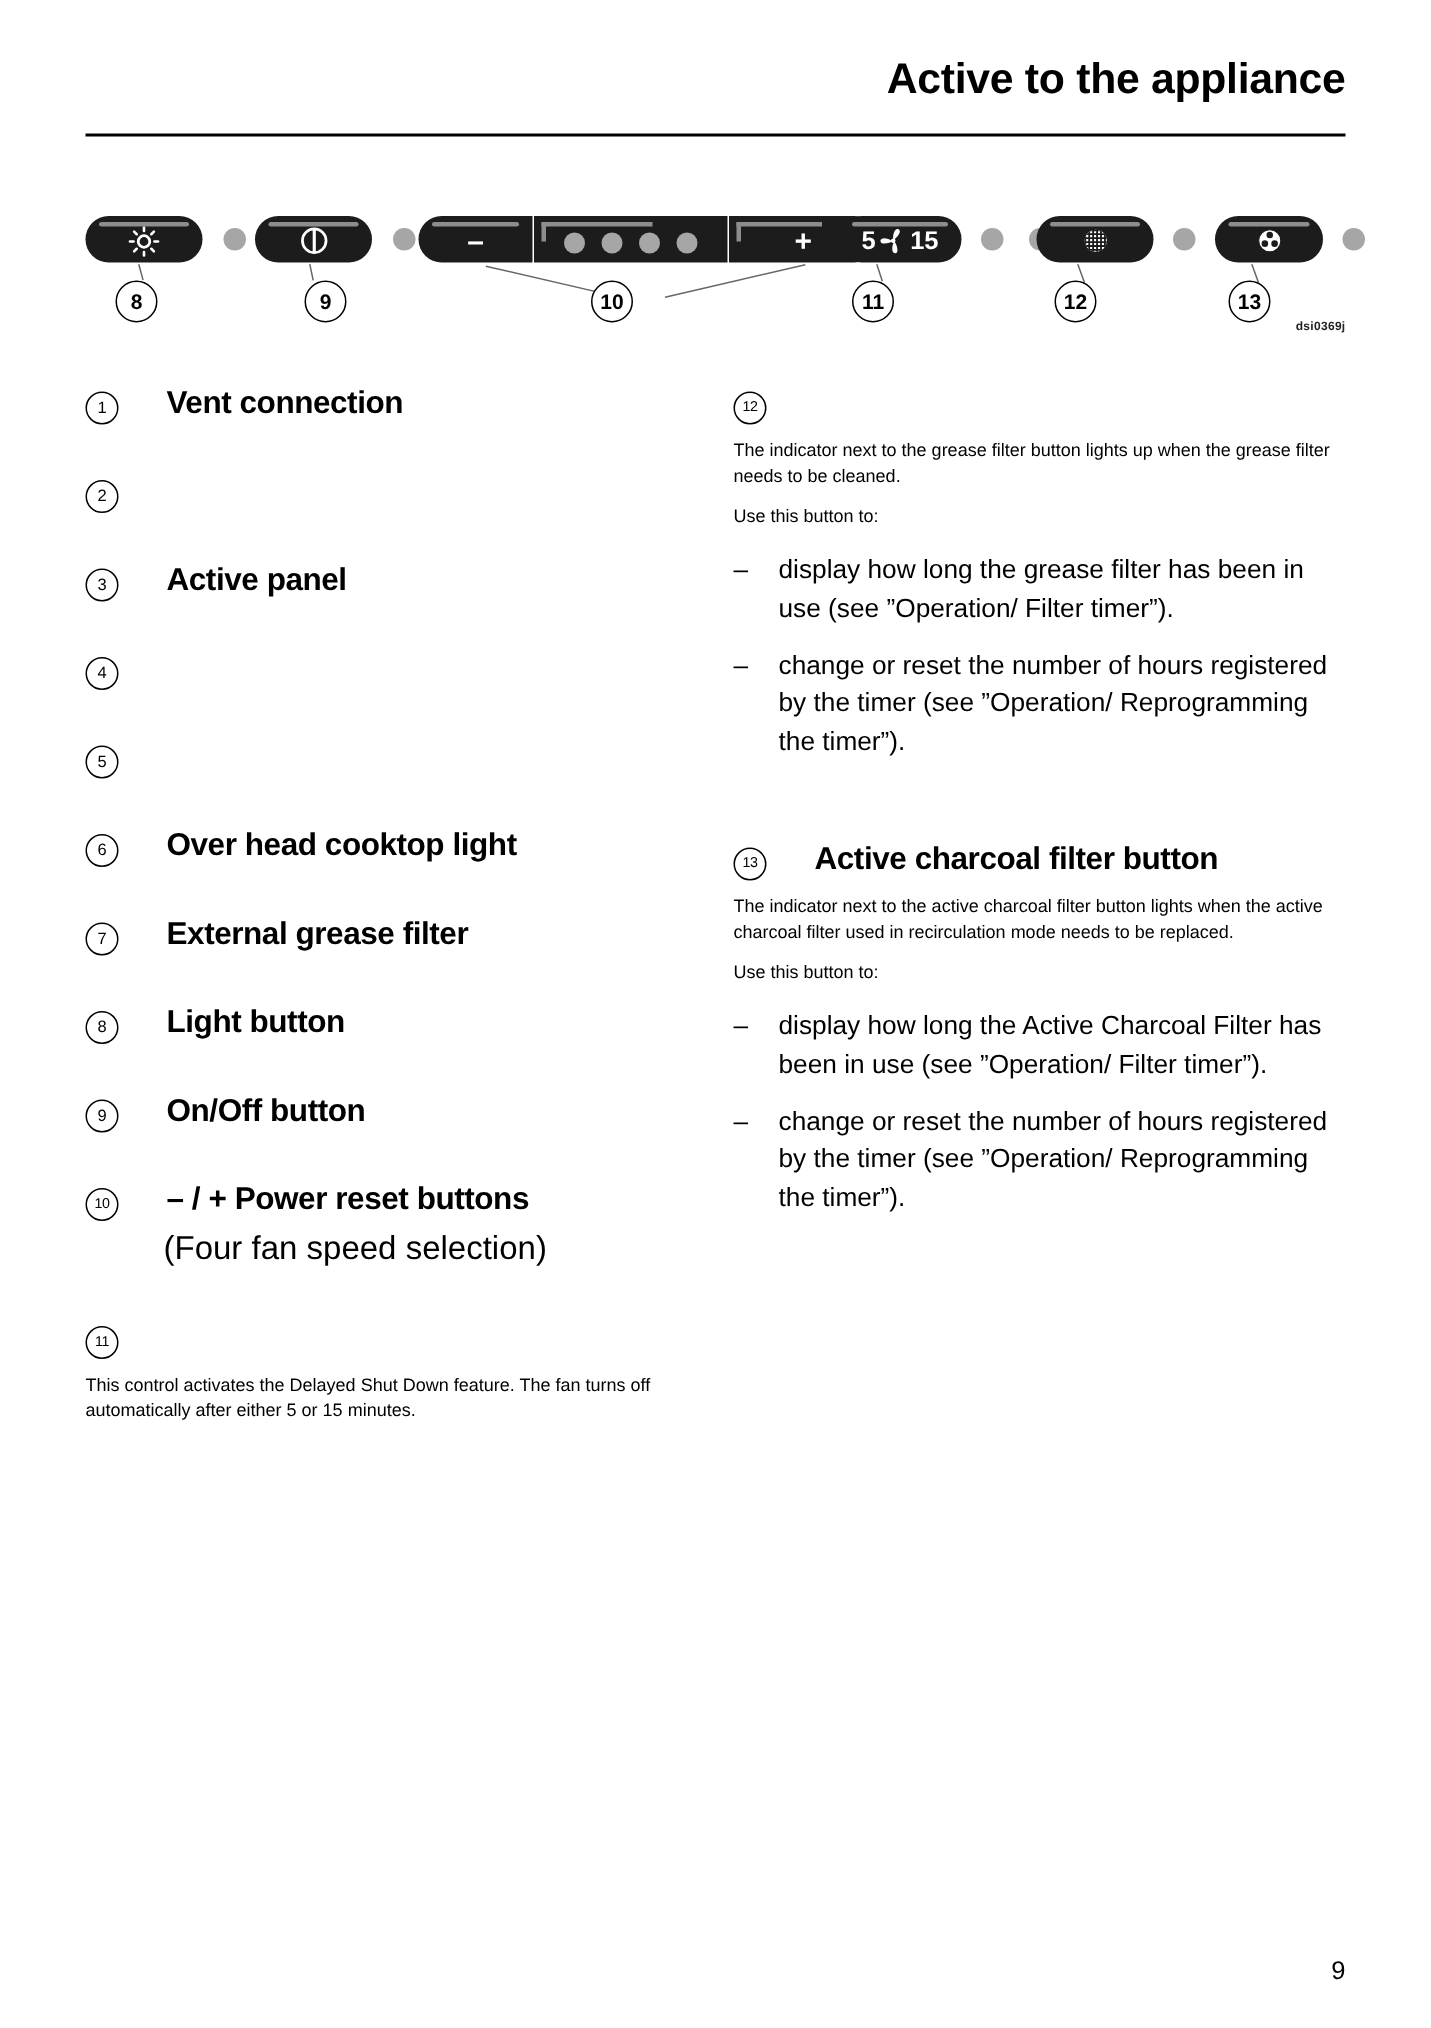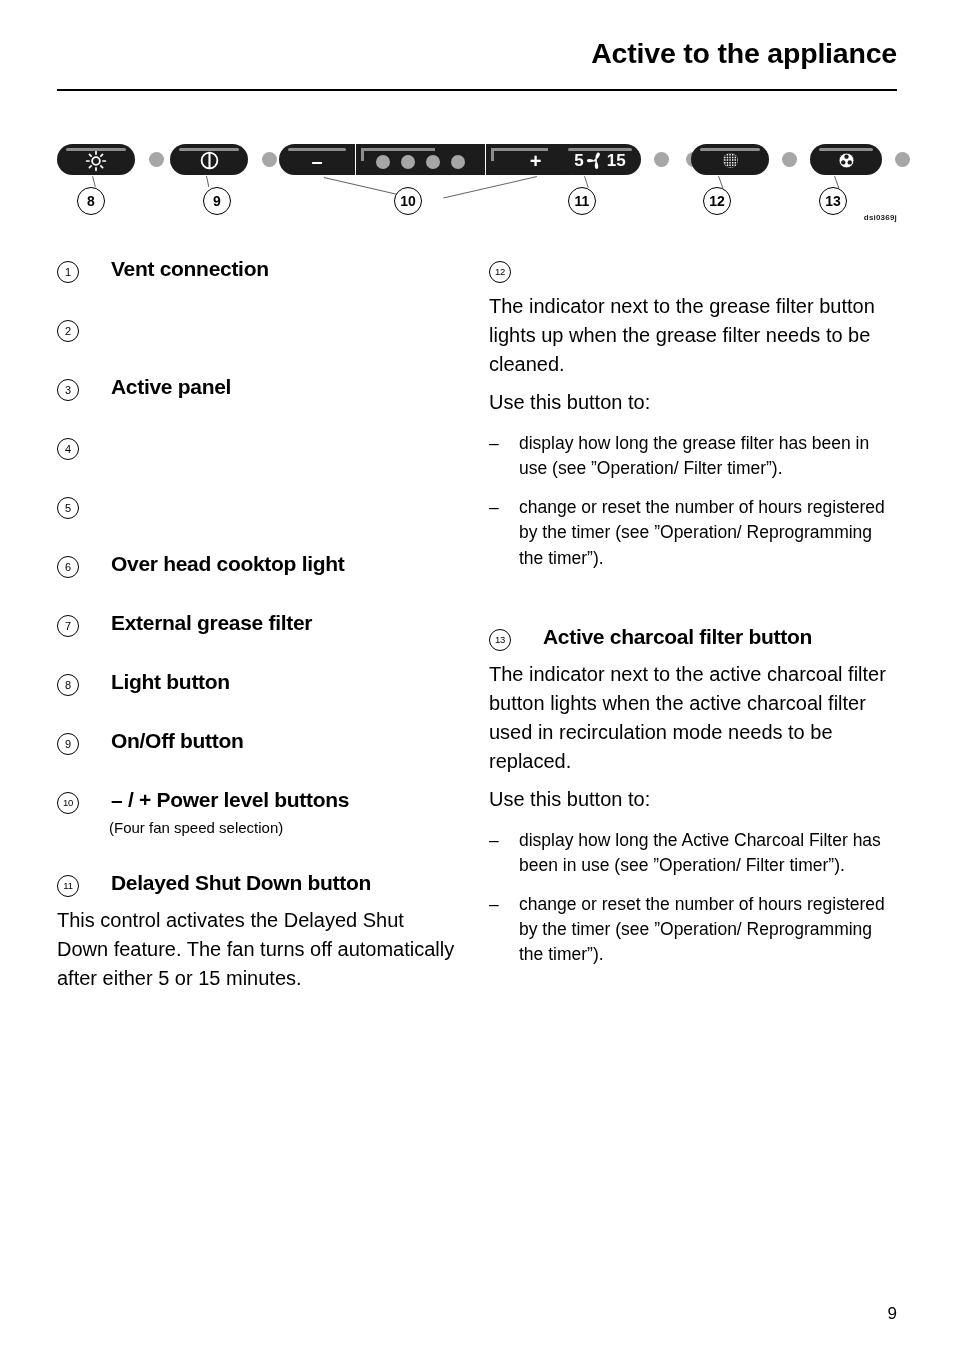--- a/index.html
+++ b/index.html
@@ -179,27 +179,27 @@
   }
   .num.wide { font-size: 9.5px; letter-spacing: -0.3px; }
   .title {
     font-size: 21px;
     font-weight: bold;
     line-height: 1.22;
     padding-left: 32px;
     letter-spacing: -0.3px;
   }
   .subnote {
-    font-size: 15px;
+    font-size: 22px;
     line-height: 1.3;
     padding-left: 52px;
     margin-top: 4px;
   }
   p.para {
-    font-size: 20px;
+    font-size: 12px;
     line-height: 1.45;
     margin: 9px 0 0 0;
   }
   ul.dashlist {
     list-style: none;
     margin: 14px 0 0 0;
     padding: 0;
   }
   ul.dashlist li {
     font-size: 17.5px;
@@ -421,30 +421,29 @@
     <div class="entry-head">
       <div class="num">9</div>
       <div class="title">On/Off button</div>
     </div>
   </div>
   <div class="sp-m"></div>
 
   <div class="entry">
     <div class="entry-head">
       <div class="num wide">10</div>
-      <div class="title">– / + Power level buttons</div>
+      <div class="title">– / + Power reset buttons</div>
     </div>
     <div class="subnote">(Four fan speed selection)</div>
   </div>
   <div class="sp-m"></div>
 
   <div class="entry">
     <div class="entry-head">
       <div class="num wide">11</div>
-      <div class="title">Delayed Shut Down button</div>
     </div>
     <p class="para">This control activates the Delayed Shut Down feature. The fan turns off automatically after either 5 or 15 minutes.</p>
   </div>
 
 </div>
 
 <div class="col col-right">
 
   <div class="entry">
     <div class="entry-head">

